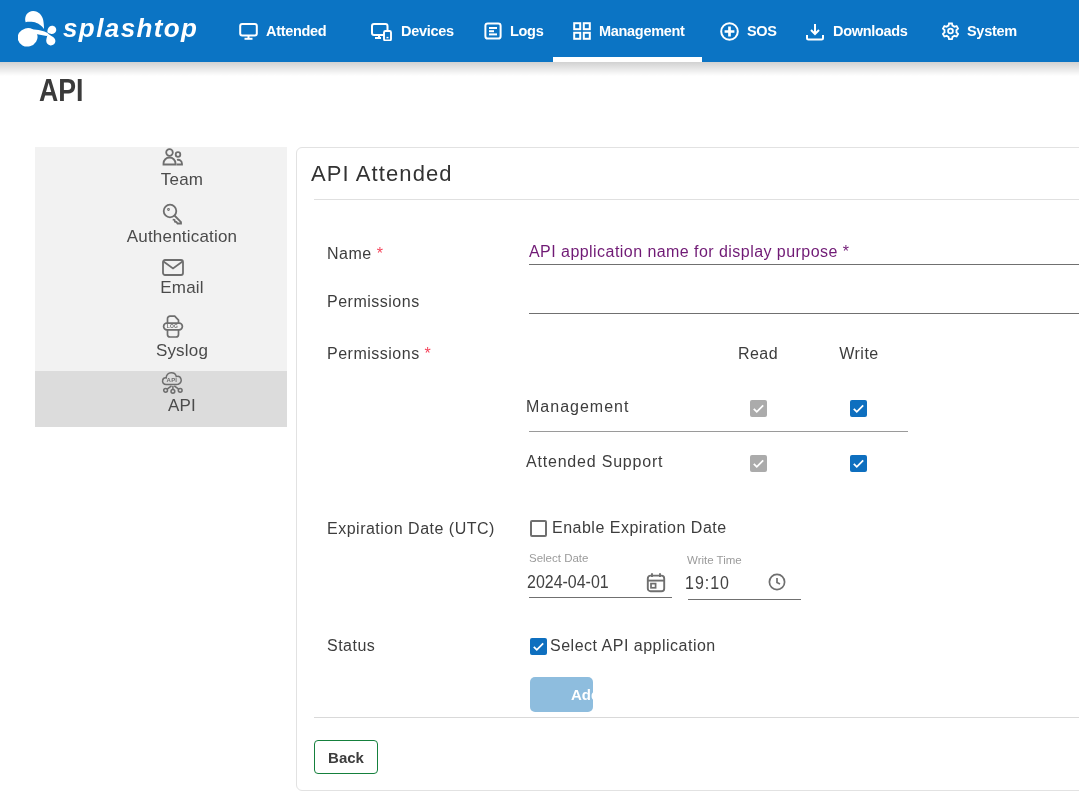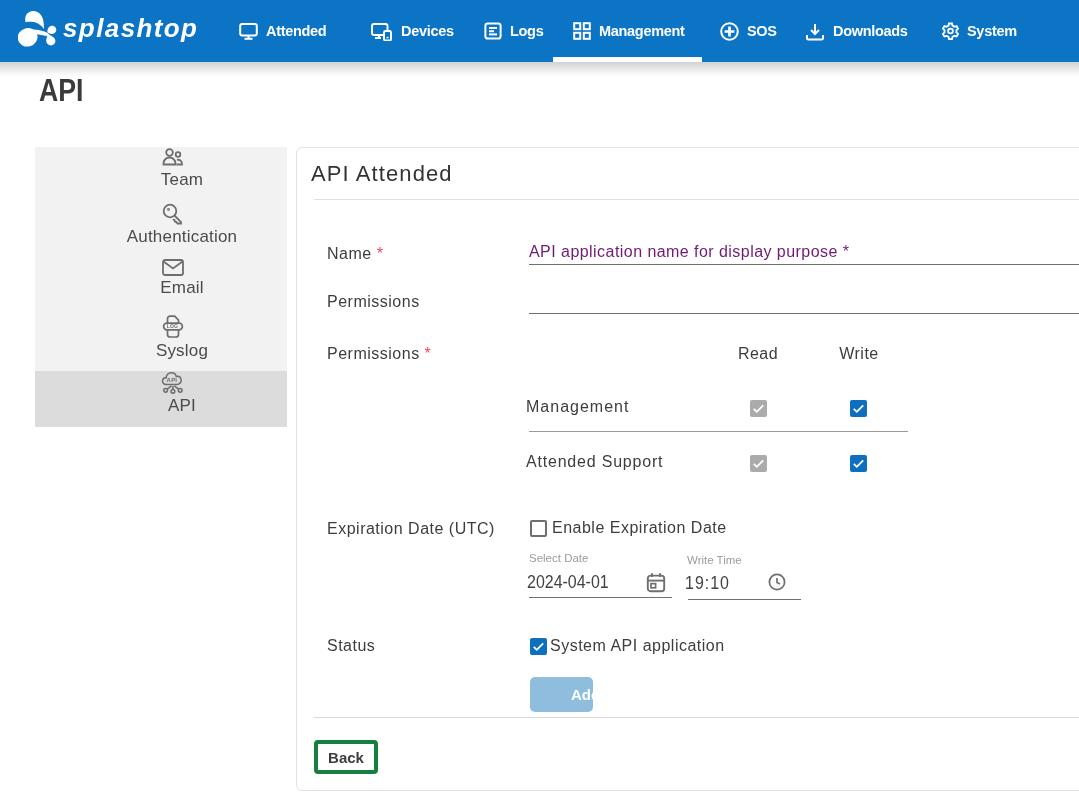--- a/index.html
+++ b/index.html
@@ -34,21 +34,21 @@
   .ph { position:absolute; font-size:16px; letter-spacing:0.45px; color:#701a75; }
   .inline { position:absolute; height:1px; background:#707070; }
   .val { position:absolute; font-size:19px; color:#424242; transform:scaleX(0.84); transform-origin:0 0; }
   .slbl { position:absolute; font-size:11.5px; color:#9b9b9b; }
   .cb { position:absolute; width:17px; height:17px; border-radius:2px; }
   .cb svg { display:block; }
   .btn-add { position:absolute; left:233px; top:529px; width:63px; height:35px;
     background:#8ebdde; border-radius:5px; color:#fff; font-weight:700; font-size:15px;
     display:flex; align-items:center; justify-content:center;padding-left:48px; }
   .btn-back { position:absolute; left:17px; top:592px; width:64px; height:34px;
-    background:#fff; border:4px solid #15803d; border-radius:4px; color:#3d3d3d;
+    background:#fff; border:1px solid #15803d; border-radius:4px; color:#3d3d3d;
     font-weight:700; font-size:15px; display:flex; align-items:center; justify-content:center; }
 </style>
 </head>
 <body>
 <div id="hdr">
 
   <svg style="position:absolute;left:18px;top:6px" width="200" height="48" viewBox="0 0 200 48">
     <g fill="#fff">
       <path d="M7.6 16.2 C5.8 10.2 9.8 4.9 15.2 5.0 C20.6 5.1 24.4 9.5 25.2 14.0 C25.7 17.0 26.1 20.6 26.0 23.0 C23.8 19.8 19.6 16.7 15.4 16.1 C12.3 15.7 9.6 15.8 7.6 16.2 Z"></path>
       <ellipse cx="9.6" cy="31.3" rx="10" ry="9.2" transform="rotate(-15 9.6 31.3)"></ellipse>
@@ -239,18 +239,18 @@
   </svg>
   <div class="inline" style="left:391px; top:451px; width:113px"></div>
 
   <div class="lbl" style="left:30px; top:489px">Status</div>
   <div class="cb" style="left:233px; top:490px">
     <svg width="17" height="17" viewBox="0 0 17 17">
         <rect width="17" height="17" rx="2" fill="#0e6fbf"></rect>
         <path d="M3.8 8.8 l3 3 l6.4 -6.4" fill="none" stroke="#fff" stroke-width="1.8"></path>
       </svg>
   </div>
-  <div class="lbl" style="left:253px; top:489px">System API application</div>
+  <div class="lbl" style="left:253px; top:489px">Select API application</div>
 
   <div class="btn-add">Add</div>
   <div class="hline" style="left:17px; top:569px; width:981px; background:#d9d9d9"></div>
   <div class="btn-back">Back</div>
 </div>
 
 </body></html>

